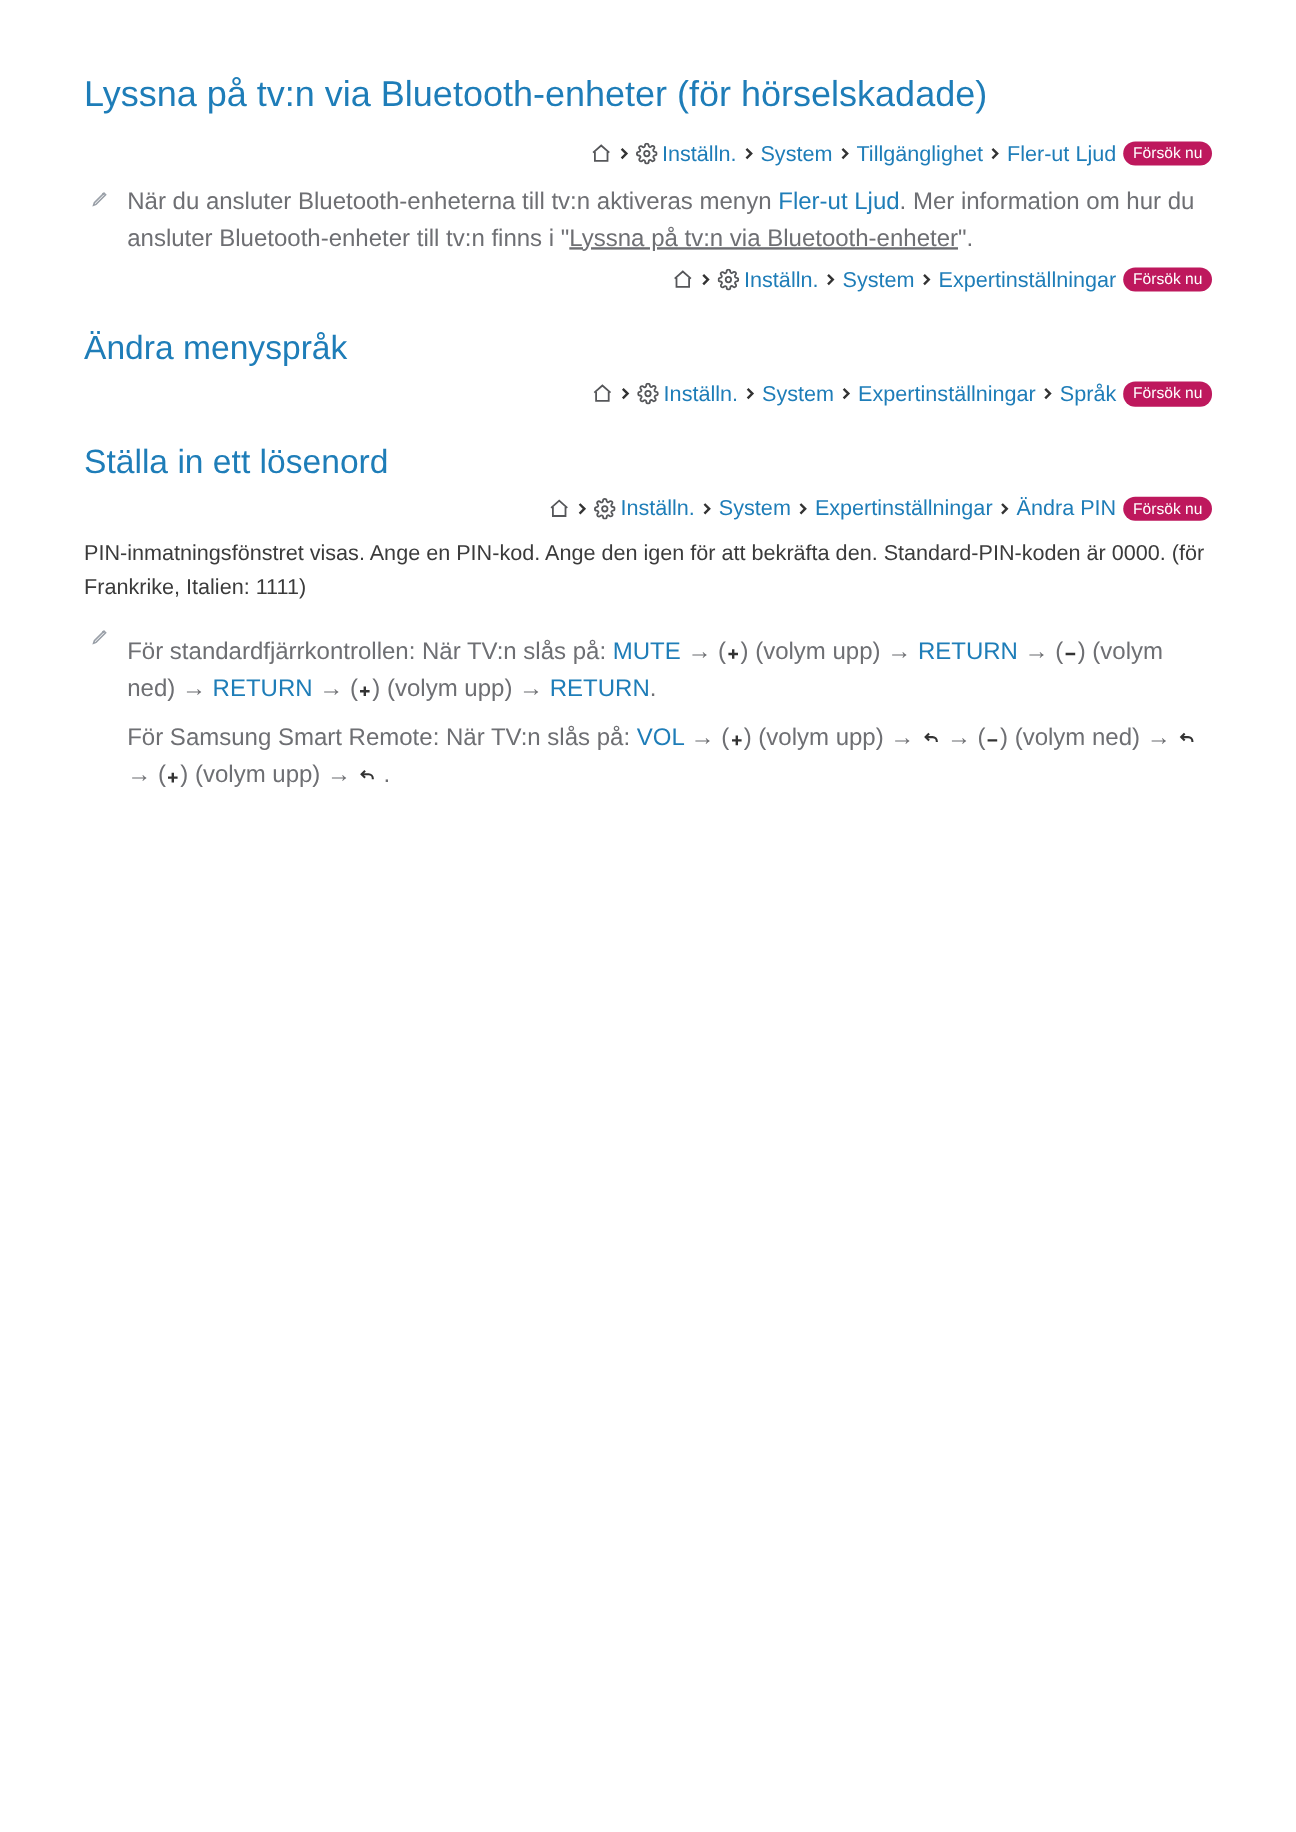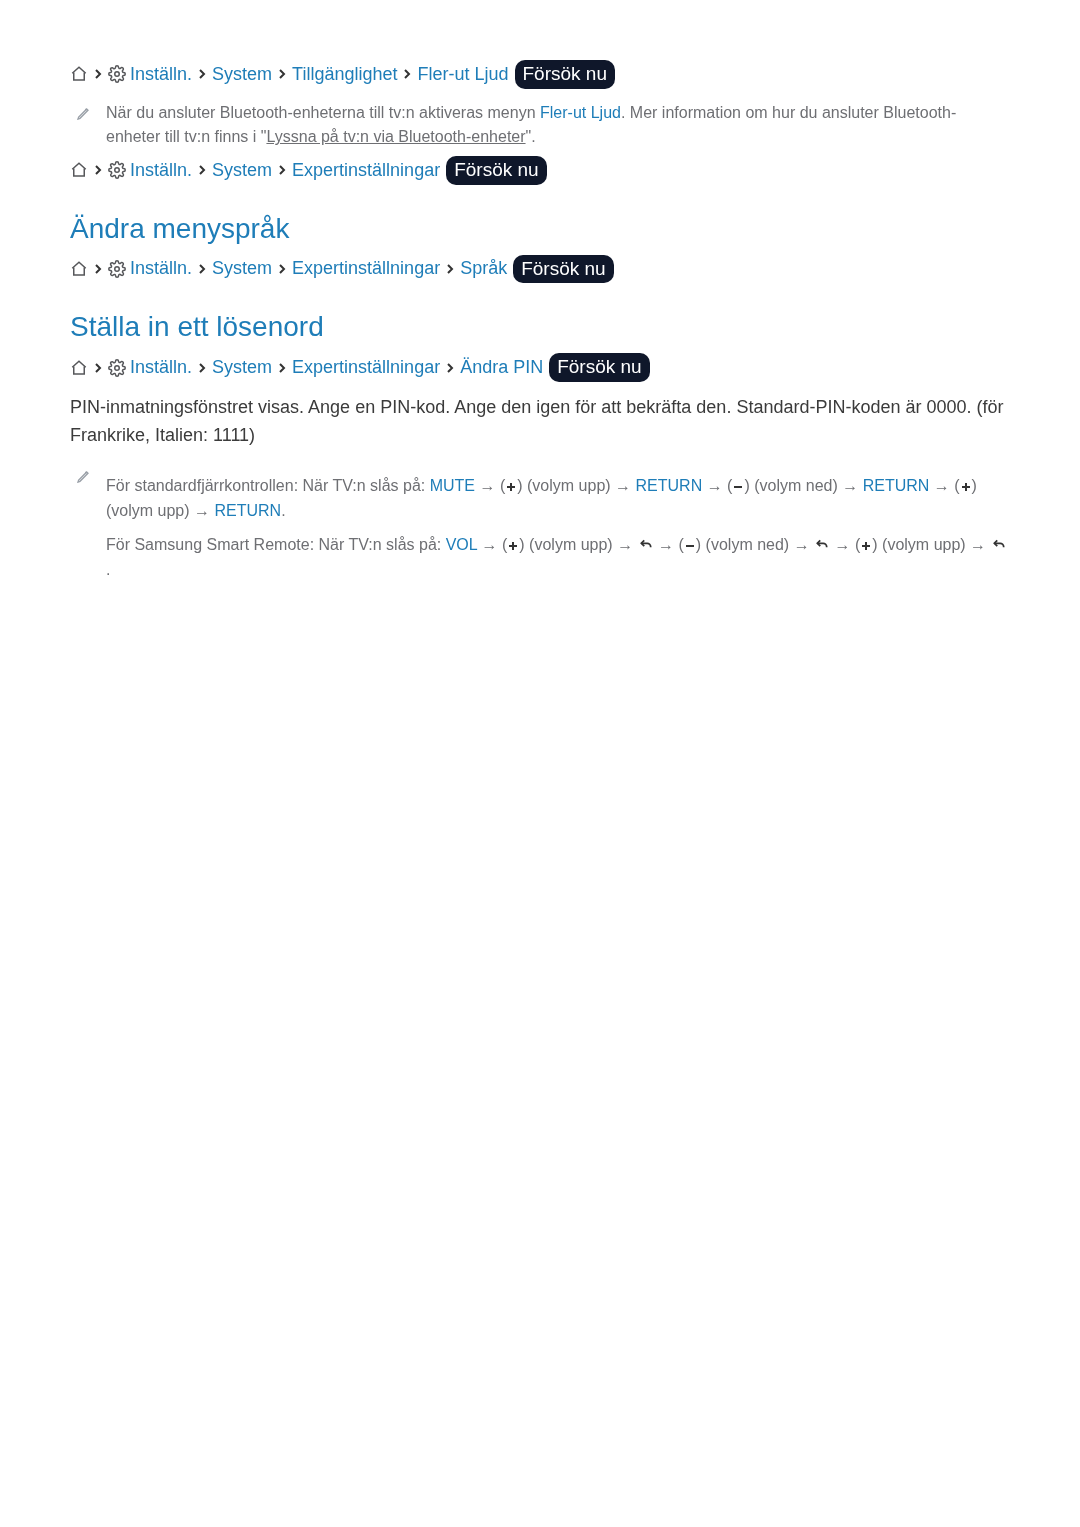--- a/index.html
+++ b/index.html
@@ -33,39 +33,40 @@
   .breadcrumb {
     font-family: Arial, sans-serif;
     font-size: 18px;
     color: #333;
     line-height: 1.4;
     margin-bottom: 12px;
     display: flex;
     align-items: center;
     flex-wrap: wrap;
     gap: 4px;
+    justify-content: flex-end;
   }
   .bc-item {
     color: #1e7db8;
   }
   .chevron-icon {
     display: inline-flex;
     align-items: center;
   }
   .icon-home, .icon-gear {
     display: inline-flex;
     align-items: center;
     color: #56575a;
   }
   .try-badge {
     display: inline-flex;
     align-items: center;
-    background: #0f172a;
+    background: #be185d;
     color: #ffffff;
-    font-size: 19px;
+    font-size: 13px;
     border-radius: 10px;
     padding: 1px 8px 1px 8px;
     margin-left: 2px;
   }
   p.body-text {
     font-family: Arial, sans-serif;
     font-size: 18px;
     line-height: 1.55;
     color: #3b3b3b;
     margin: 8px 0 14px 0;
@@ -76,21 +77,21 @@
     gap: 14px;
     margin: 6px 0 6px 6px;
   }
   .note-icon {
     flex: 0 0 auto;
     color: #9aa0a8;
     margin-top: 4px;
   }
   .note-text, .note-sub {
     font-family: Arial, sans-serif;
-    font-size: 16px;
+    font-size: 20px;
     line-height: 1.55;
     color: #6e6f73;
   }
   .note-sub {
     margin-top: 10px;
   }
   .link-inline {
     color: #1e7db8;
   }
   .link-underline {
@@ -102,20 +103,21 @@
   }
   .inline-icon {
     vertical-align: -2px;
   }
 </style>
 </head>
 <body>
 
 <div class="page">
 
+  <h1 class="section-title">Lyssna på tv:n via Bluetooth-enheter (för hörselskadade)</h1>
 
   <div class="breadcrumb">
     <span class="icon-home">
       <svg width="18" height="18" viewBox="0 0 24 24" fill="none" stroke="currentColor" stroke-width="2">
           <path d="M3 11l9-8 9 8"></path>
           <path d="M5 10v10h14V10"></path>
         </svg>
     </span>
     <span class="chevron-icon">
       <svg width="12" height="12" viewBox="0 0 24 24" fill="none" stroke="#333" stroke-width="4">

